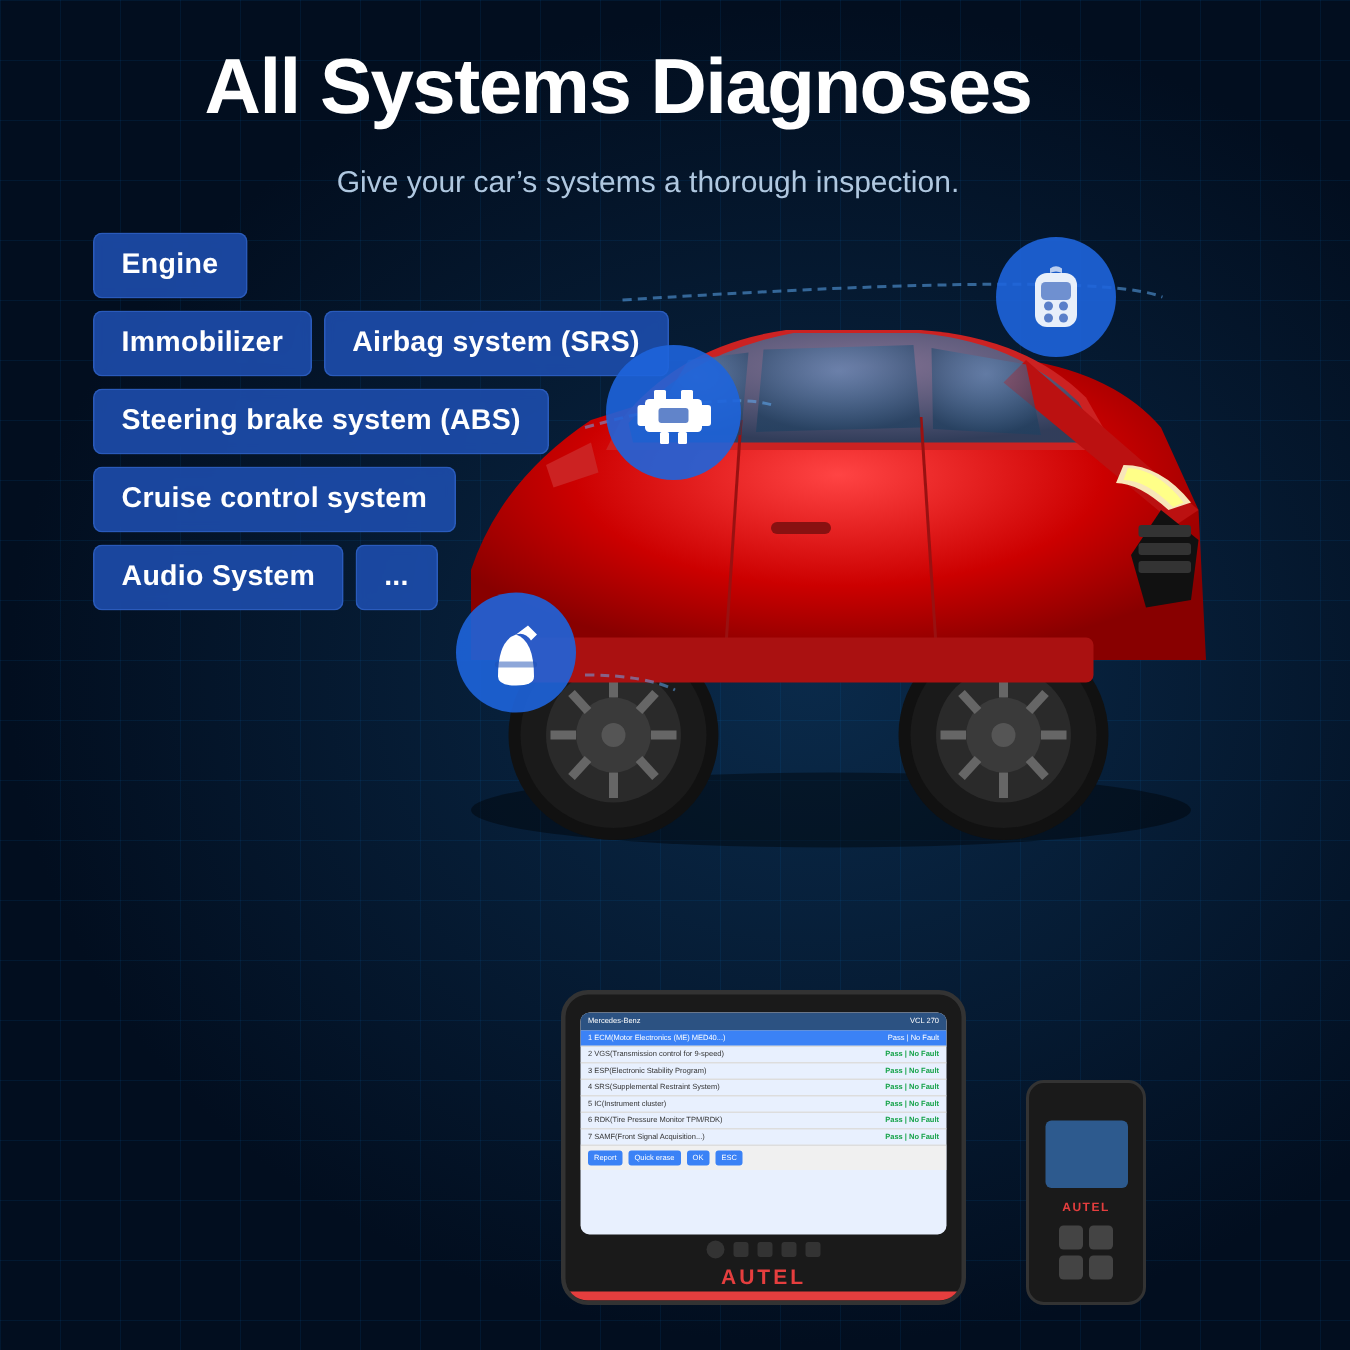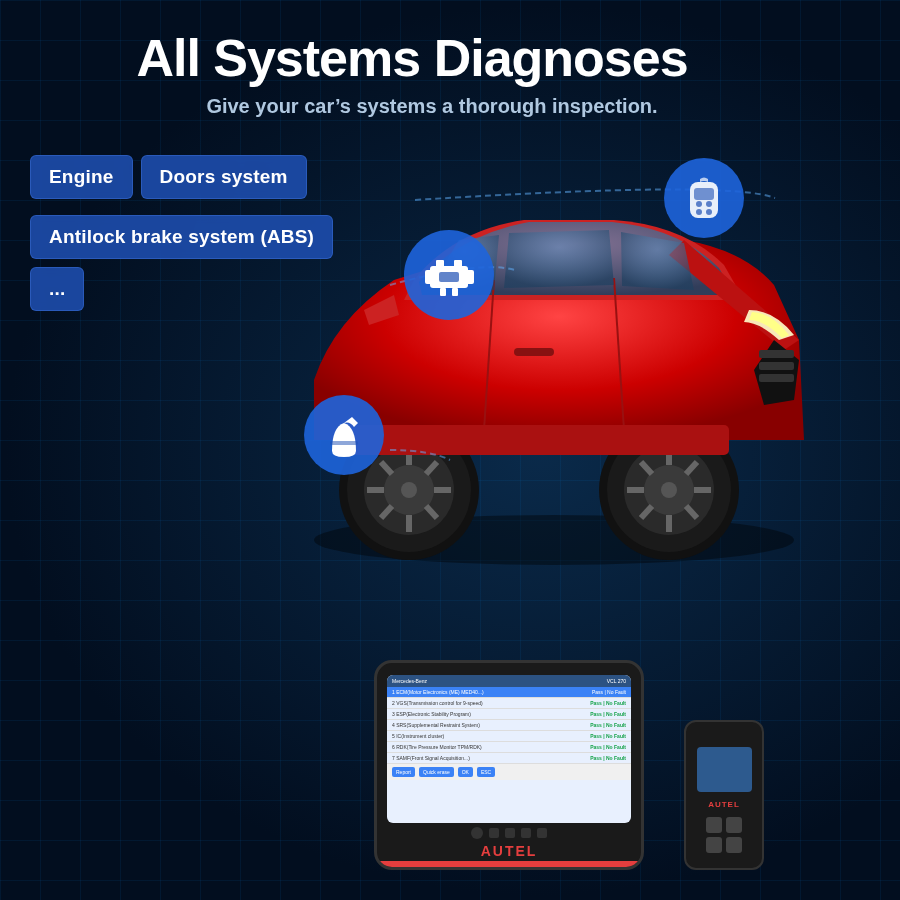--- a/index.html
+++ b/index.html
@@ -48,40 +48,41 @@
       font-size: 52px;
       font-weight: 900;
       color: #ffffff;
       letter-spacing: -1px;
       line-height: 1.1;
     }
 
     .subtitle {
       font-size: 20px;
       color: #b0c8e0;
-      margin-top: 8px;
-      font-weight: 700;
+      margin-top: 24px;
+      font-weight: 400;
       padding-left: 40px;
     }
 
     
     .tags-container {
       position: absolute;
       left: 30px;
       top: 155px;
       display: flex;
       flex-direction: column;
       gap: 8px;
       z-index: 10;
     }
 
     .tag-row {
       display: flex;
       gap: 8px;
       align-items: flex-end;
+      margin-left: 32px;
     }
 
     .tag {
       background: rgba(30, 80, 180, 0.85);
       color: #ffffff;
       font-size: 19px;
       font-weight: 700;
       padding: 10px 18px;
       border-radius: 6px;
       letter-spacing: 0.2px;
@@ -380,28 +381,33 @@
 
   <svg style="position:absolute;top:0;left:0;z-index:9;pointer-events:none;" width="900" height="900" xmlns="http://www.w3.org/2000/svg">
     <path d="M390,285 Q480,260 515,270" stroke="rgba(100,180,255,0.5)" stroke-width="2" fill="none" stroke-dasharray="6,4"></path>
     <path d="M415,200 Q730,180 775,198" stroke="rgba(100,180,255,0.5)" stroke-width="2" fill="none" stroke-dasharray="6,4"></path>
     <path d="M390,450 Q430,450 450,460" stroke="rgba(100,180,255,0.5)" stroke-width="2" fill="none" stroke-dasharray="6,4"></path>
   </svg>
 
   <div class="tags-container">
     <div class="tag-row">
       <div class="tag">Engine</div>
-      <div class="tag">Doors system</div>
     </div>
     <div class="tag-row">
+      <div class="tag">Immobilizer</div>
+      <div class="tag">Airbag system (SRS)</div>
     </div>
     <div class="tag-row">
-      <div class="tag wide">Antilock brake system (ABS)</div>
+      <div class="tag wide">Steering brake system (ABS)</div>
     </div>
     <div class="tag-row">
+      <div class="tag wide">Cruise control system</div>
+    </div>
+    <div class="tag-row">
+      <div class="tag">Audio System</div>
       <div class="tag">...</div>
     </div>
   </div>
 
   <div class="autel-device">
     <div class="device-body">
       <div class="device-screen">
         <div class="device-screen-header">
           <span>Mercedes-Benz</span>
           <span>VCL 270</span>

